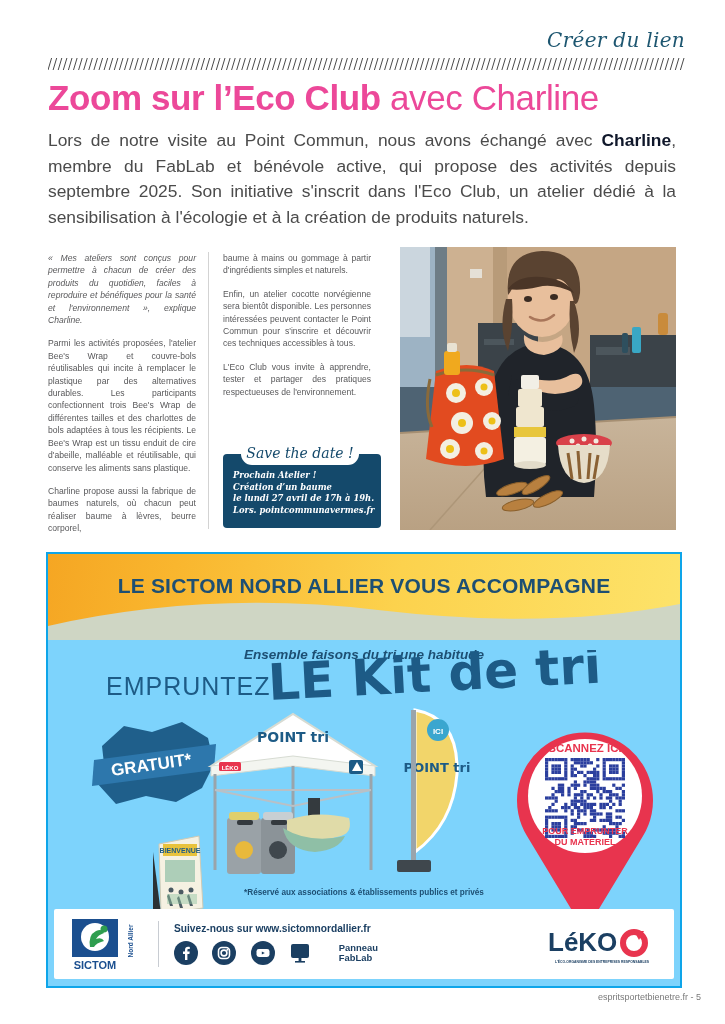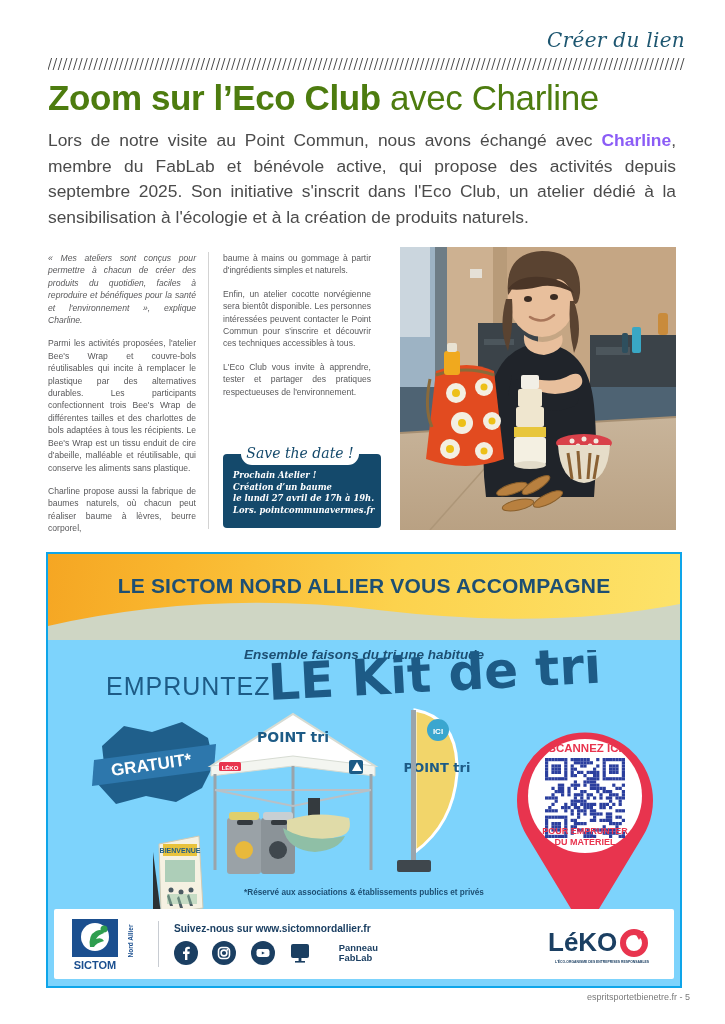--- a/index.html
+++ b/index.html
@@ -26,36 +26,36 @@
   .hatchrule{
     position:absolute;left:48px;top:57px;width:637px;height:14px;
     overflow:hidden;
   }
   .hatchrule svg{display:block;}
 
   .headline{
     position:absolute;left:48px;top:78px;width:650px;
     font-size:35px;
     line-height:40px;
-    color:#4d7c0f;
+    color:#ec4899;
     letter-spacing:-0.4px;
     white-space:nowrap;
   }
   .headline b{font-weight:700;}
   .headline span.light{font-weight:400;}
 
   .chapo{
     position:absolute;left:48px;top:128px;width:628px;
     font-size:17.4px;
     line-height:25.5px;
     color:#4b4b4b;
     font-weight:300;
     text-align:justify;
   }
-  .chapo b{font-weight:700;color:#8b5cf6;}
+  .chapo b{font-weight:700;color:#0f172a;}
 
   
   .col{
     position:absolute;
     font-size:8.6px;
     line-height:12.4px;
     color:#58585a;
     text-align:justify;
   }
   .col p{margin:0 0 11px 0;}
@@ -185,21 +185,21 @@
   .pp-ic{display:inline-block;width:22px;height:22px;vertical-align:middle;}
   .pp-tx{
     display:inline-block;vertical-align:middle;margin-left:23px;
     font-size:9.4px;font-weight:700;color:#1b3f62;line-height:10.5px;
   }
   .leko{position:absolute;left:488px;top:12px;width:120px;height:48px;}
   .leko svg{display:block;}
 
   
   .pagefoot{
-    position:absolute;left:0;top:992px;width:690px;
+    position:absolute;left:11px;top:992px;width:690px;
     text-align:right;
     font-size:9px;
     color:#7a7a7a;
     font-weight:300;
   }
 </style>
 </head>
 <body>
 
 <div class="page">

